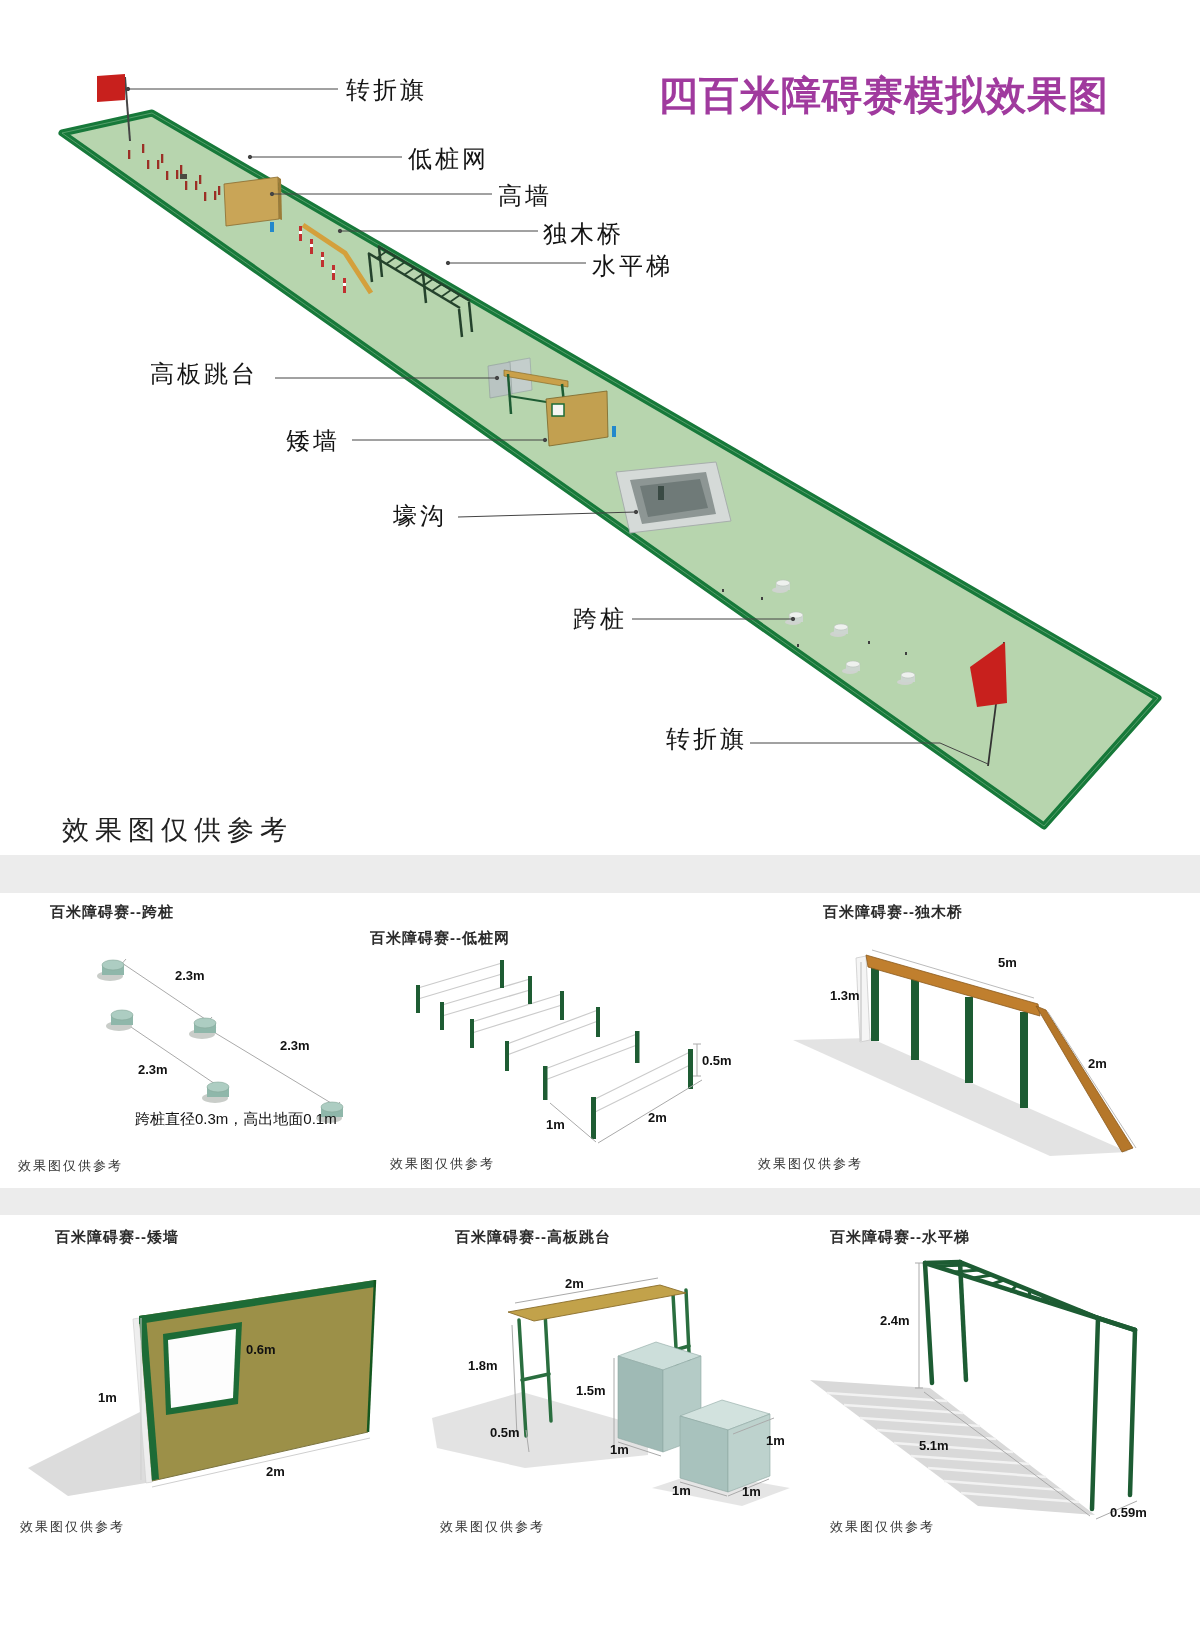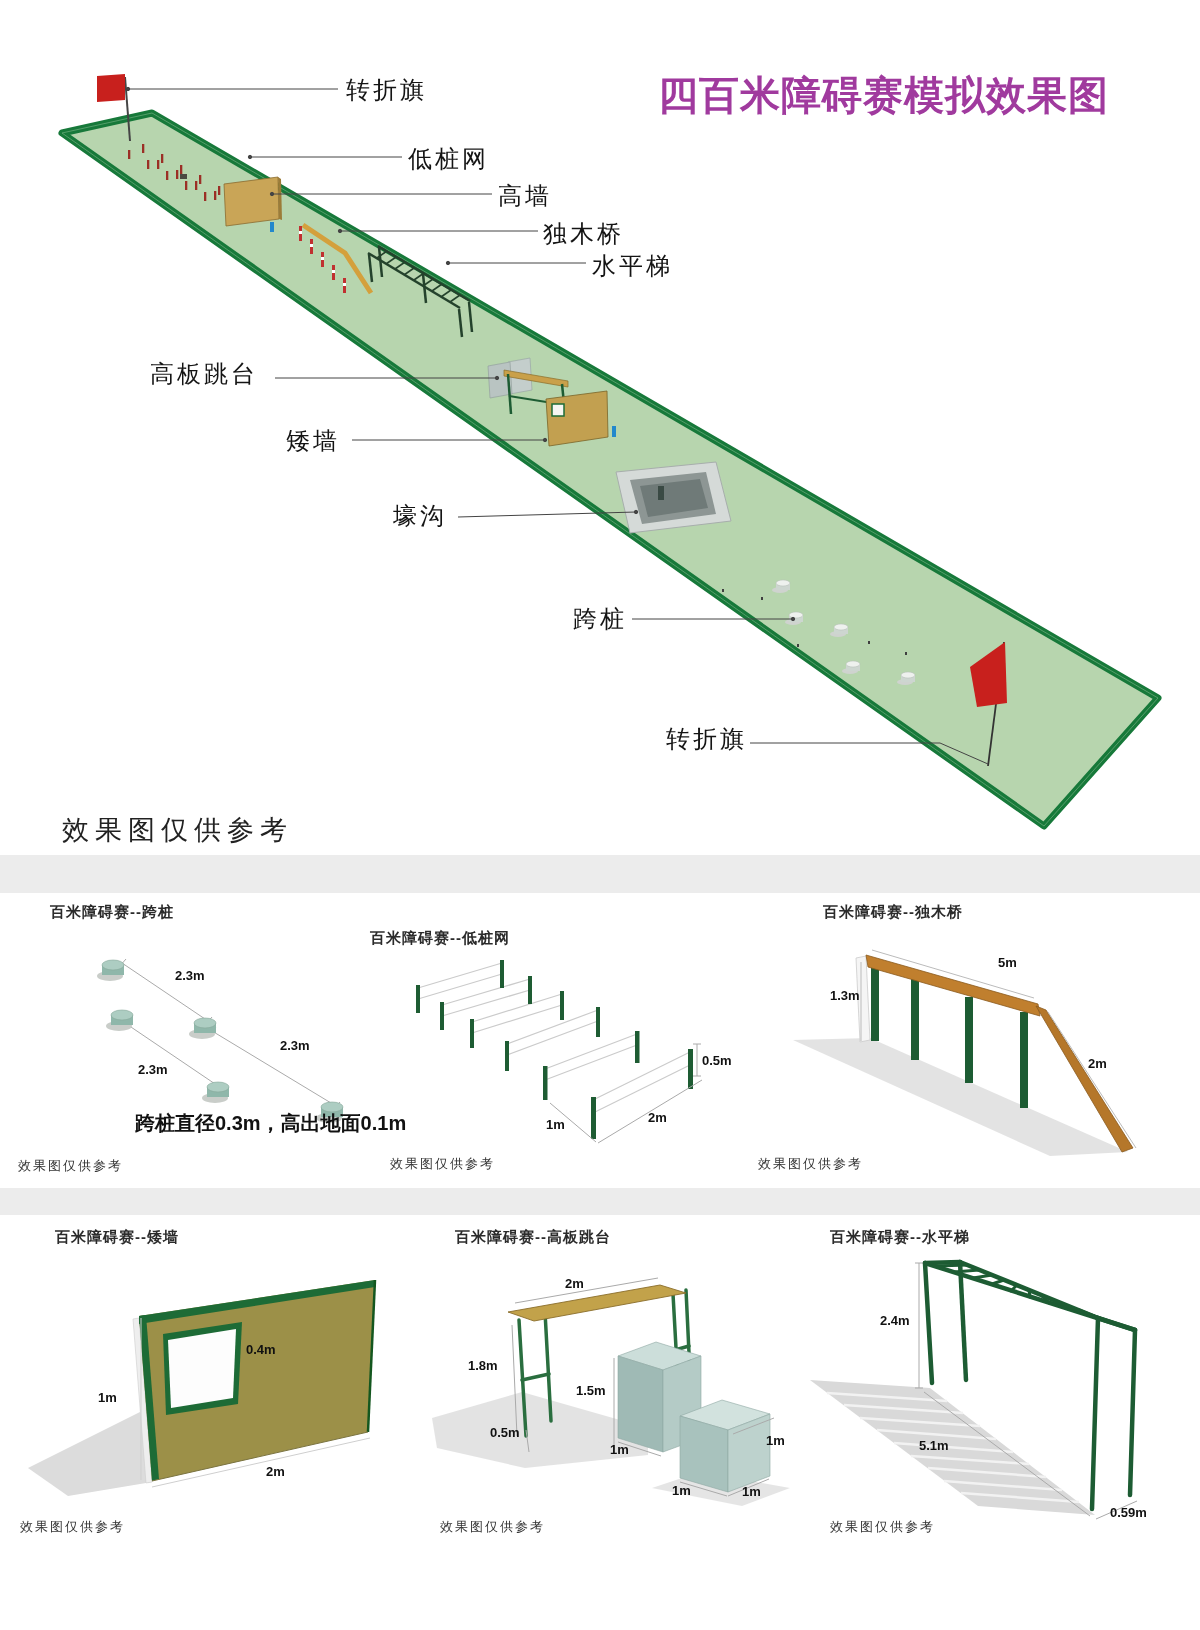--- a/index.html
+++ b/index.html
@@ -3,21 +3,21 @@
 <meta charset="utf-8">
 <style>
   html,body{margin:0;padding:0;background:#fff;}
   .page{position:relative;width:1200px;height:1630px;background:#ffffff;overflow:hidden;}
   .art{position:absolute;left:0;top:0;}
   .lbl{position:absolute;font-family:"Liberation Serif","DejaVu Serif",serif;font-size:24px;color:#141414;letter-spacing:3px;white-space:nowrap;z-index:2;}
   .hero-title{position:absolute;font-family:"Liberation Sans","DejaVu Sans",sans-serif;font-weight:bold;font-size:40px;color:#a03a9e;letter-spacing:1px;white-space:nowrap;z-index:2;}
   .big-note{position:absolute;font-family:"Liberation Serif","DejaVu Serif",serif;font-size:27px;color:#222;letter-spacing:6px;white-space:nowrap;z-index:2;}
   .ptitle{position:absolute;font-family:"Liberation Sans","DejaVu Sans",sans-serif;font-weight:bold;font-size:15px;color:#2b2b2b;letter-spacing:1px;white-space:nowrap;z-index:2;}
   .dim{position:absolute;font-family:"Liberation Sans","DejaVu Sans",sans-serif;font-weight:bold;font-size:13px;color:#111;white-space:nowrap;z-index:2;}
-  .pnote{position:absolute;font-family:"Liberation Sans","DejaVu Sans",sans-serif;font-weight:bold;font-size:20px;color:#111;white-space:nowrap;z-index:2;}
+  .pnote{position:absolute;font-family:"Liberation Sans","DejaVu Sans",sans-serif;font-weight:normal;font-size:15px;color:#111;white-space:nowrap;z-index:2;}
   .pfooter{position:absolute;font-family:"Liberation Serif","DejaVu Serif",serif;font-size:13px;color:#333;letter-spacing:2px;white-space:nowrap;z-index:2;}
 </style>
 </head>
 <body>
 
 <div class="page">
 
 <svg class="art" width="1200" height="1630" viewBox="0 0 1200 1630" xmlns="http://www.w3.org/2000/svg">
 
   <g>
@@ -394,21 +394,21 @@
 <div class="dim" style="left:648px;top:1110px;">2m</div>
 <div class="pfooter" style="left:390px;top:1155px;">效果图仅供参考</div>
 
 <div class="ptitle" style="left:823px;top:903px;">百米障碍赛--独木桥</div>
 <div class="dim" style="left:950px;top:955px;margin-left:48px;">5m</div>
 <div class="dim" style="left:830px;top:988px;">1.3m</div>
 <div class="dim" style="left:1088px;top:1056px;">2m</div>
 <div class="pfooter" style="left:758px;top:1155px;">效果图仅供参考</div>
 
 <div class="ptitle" style="left:55px;top:1228px;">百米障碍赛--矮墙</div>
-<div class="dim" style="left:246px;top:1342px;">0.4m</div>
+<div class="dim" style="left:246px;top:1342px;">0.6m</div>
 <div class="dim" style="left:98px;top:1390px;">1m</div>
 <div class="dim" style="left:266px;top:1464px;">2m</div>
 <div class="pfooter" style="left:20px;top:1518px;">效果图仅供参考</div>
 
 <div class="ptitle" style="left:455px;top:1228px;">百米障碍赛--高板跳台</div>
 <div class="dim" style="left:565px;top:1276px;">2m</div>
 <div class="dim" style="left:468px;top:1358px;">1.8m</div>
 <div class="dim" style="left:576px;top:1383px;">1.5m</div>
 <div class="dim" style="left:490px;top:1425px;">0.5m</div>
 <div class="dim" style="left:610px;top:1442px;">1m</div>

